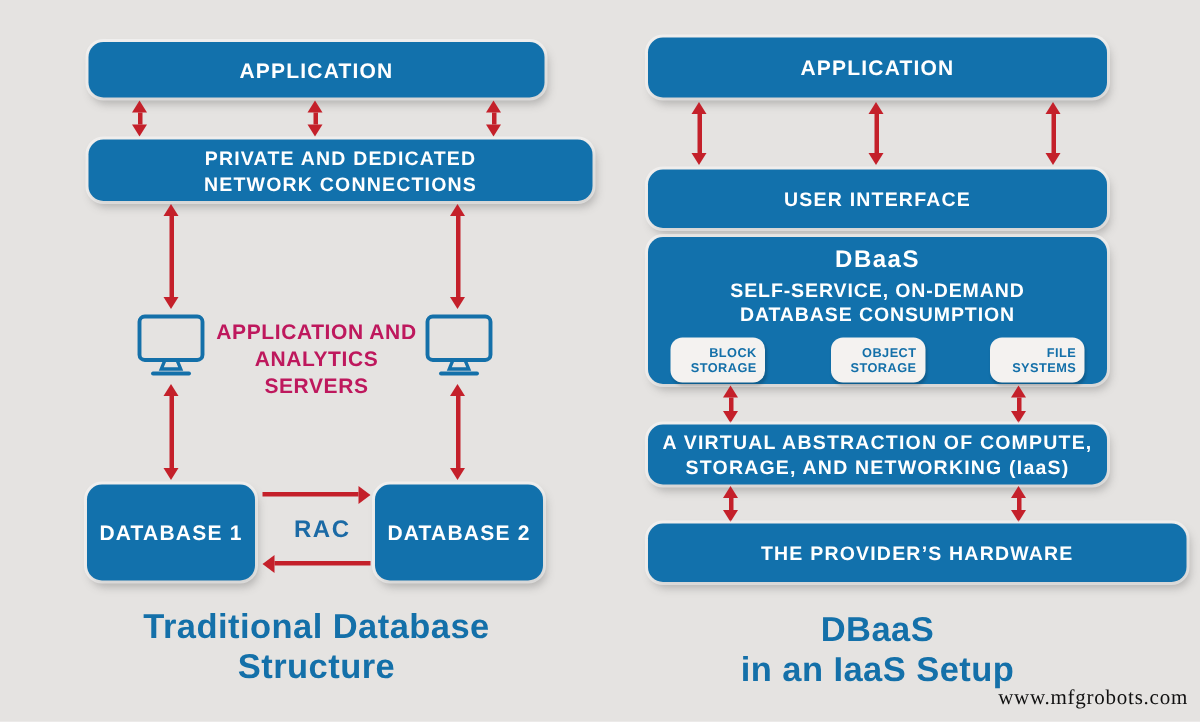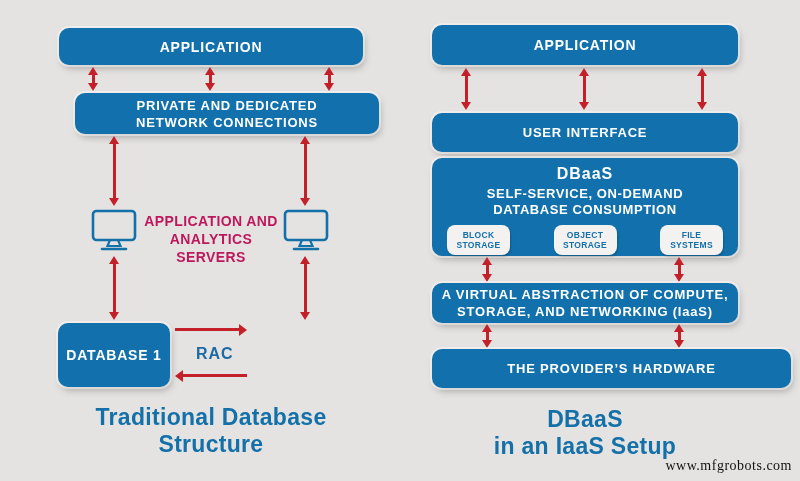--- a/index.html
+++ b/index.html
@@ -45,21 +45,21 @@
     font-size:14px;line-height:18px;letter-spacing:.4px;
   }
   .rac{position:absolute;color:#1b6aa5;font-weight:bold;font-size:16px;letter-spacing:1px;}
   .dbaas-box{padding:7px 15px 7px 15px;justify-content:flex-start;}
   .dbaas-title{font-size:16px;letter-spacing:1px;margin-bottom:3px;}
   .dbaas-sub{font-size:13px;line-height:16px;letter-spacing:.6px;}
   .services{display:flex;gap:8px;margin-top:7px;width:276px;justify-content:space-between;}
   .service{
     width:63px;height:30px;background:var(--lightbox);border-radius:8px;
     color:var(--titleblue);font-weight:bold;font-size:8.5px;line-height:10px;
-    display:flex;align-items:center;justify-content:center;text-align:center;
+    display:flex;align-items:center;justify-content:center;text-align:right;
     letter-spacing:.3px;box-shadow:1px 2px 2px rgba(0,0,0,.18);
   }
   .service span{max-width:52px;}
   .diagram-title{
     position:absolute;text-align:center;color:var(--titleblue);
     font-weight:bold;font-size:23px;line-height:27px;letter-spacing:.3px;
   }
   .monitor{position:absolute;}
   .watermark{
     position:absolute;right:8px;top:458px;color:#111;
@@ -72,21 +72,21 @@
 <div class="stage">
 
   <div class="bluebox fs14" style="left:59px;top:28px;width:304px;height:37px;">
     <span>APPLICATION</span>
   </div>
 
   <div class="varrow" style="left:92px;top:75px;height:8px;"></div>
   <div class="varrow" style="left:209px;top:75px;height:8px;"></div>
   <div class="varrow" style="left:328px;top:75px;height:8px;"></div>
 
-  <div class="bluebox fs13" style="left:59px;top:93px;width:304px;height:41px;margin-left:16px;">
+  <div class="bluebox fs13" style="left:59px;top:93px;width:336px;height:41px;">
     <span class="net-label">PRIVATE AND DEDICATED NETWORK CONNECTIONS</span>
   </div>
 
   <div class="varrow" style="left:113px;top:144px;height:54px;"></div>
   <div class="varrow" style="left:304px;top:144px;height:54px;"></div>
 
   <div class="monitor" style="left:91px;top:208px;">
     <svg width="46" height="44" viewBox="0 0 46 44" fill="none">
       <rect x="2" y="3" width="42" height="29" rx="3.5" stroke="#1470a9" stroke-width="2.6"></rect>
       <path d="M19 32 L16.5 38 L29.5 38 L27 32 Z" stroke="#1470a9" stroke-width="2.2"></path>
@@ -101,20 +101,23 @@
     </svg>
   </div>
 
   <div class="bluelabel" style="left:141px;top:212px;width:140px;">APPLICATION AND ANALYTICS SERVERS</div>
 
   <div class="varrow" style="left:113px;top:264px;height:48px;"></div>
   <div class="varrow" style="left:304px;top:264px;height:48px;"></div>
 
   <div class="bluebox fs14" style="left:58px;top:323px;width:112px;height:64px;">
     <span>DATABASE 1</span>
+  </div>
+  <div class="bluebox fs14" style="left:250px;top:323px;width:112px;height:64px;">
+    <span>DATABASE 2</span>
   </div>
 
   <div class="harrow right" style="left:175px;top:328px;width:64px;"></div>
   <div class="rac" style="left:196px;top:345px;">RAC</div>
   <div class="harrow left" style="left:183px;top:374px;width:64px;"></div>
 
   <div class="diagram-title" style="left:41px;top:404px;width:340px;text-align:center;">
     <div>Traditional Database</div>
     <div>Structure</div>
   </div>

